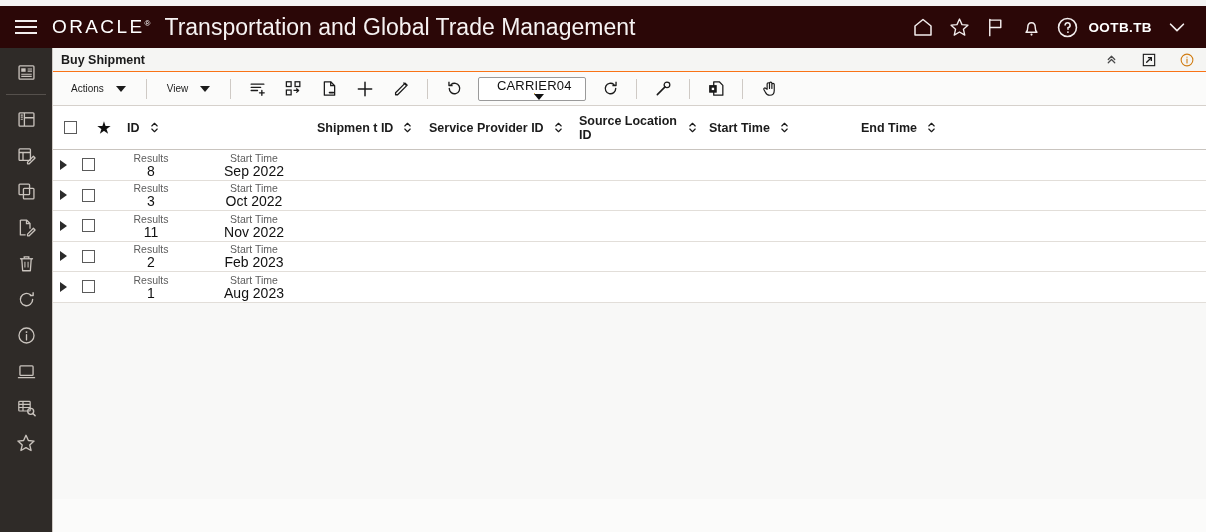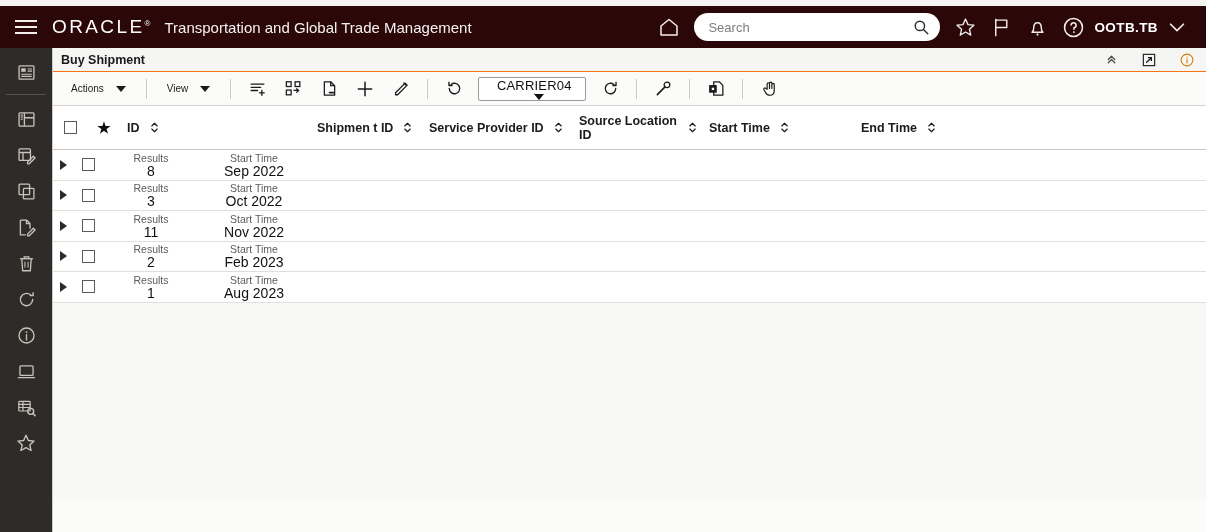--- a/index.html
+++ b/index.html
@@ -31,21 +31,21 @@
   }
   .hamburger span { display: block; width: 22px; height: 2px; background: #f2eeee; }
 
   .oracle-logo {
     color: #ffffff; font-size: 19px; letter-spacing: 2.4px;
     font-weight: 400; position: relative; padding-right: 6px;
     font-family: "Liberation Sans", sans-serif;
   }
   .oracle-logo sup { font-size: 8px; vertical-align: super; letter-spacing: 0; }
   .app-title {
-    color: #f6f2f2; font-size: 15px; margin-left: 8px; font-weight: 400;
+    color: #f6f2f2; font-size: 23px; margin-left: 8px; font-weight: 400;
     white-space: nowrap;
   }
 
   .header-right {
     margin-left: auto; display: flex; align-items: center; height: 42px;
     padding-right: 10px; gap: 2px;
   }
   .hdr-icon {
     width: 34px; height: 34px; display: flex; align-items: center; justify-content: center;
     cursor: pointer;
@@ -58,21 +58,21 @@
   }
   .search-wrap input {
     flex: 1; border: none; outline: none; font-size: 13px; color: #222;
     font-family: "Liberation Sans", sans-serif; background: transparent;
   }
   .search-wrap input::placeholder { color: #7d7d7d; }
   .search-btn { width: 22px; height: 22px; display:flex; align-items:center; justify-content:center; cursor: pointer; }
 
   .user-name {
     color: #ffffff; font-size: 13.5px; font-weight: bold; letter-spacing: .4px;
-    margin-left: 2px; margin-right: 2px; cursor: pointer; white-space: nowrap;
+    margin-left: 2px; margin-right: 8px; cursor: pointer; white-space: nowrap;
   }
   .user-caret { cursor: pointer; padding: 0 8px 0 4px; display:flex; align-items:center; }
 
   
   .sidebar {
     position: absolute; top: 48px; left: 0; width: 52px; height: 484px;
     background: #2f2b28;
     display: flex; flex-direction: column; align-items: center;
     padding-top: 6px;
   }
@@ -200,29 +200,20 @@
     <div class="app-title">Transportation and Global Trade Management</div>
 
     <div class="header-right">
 
       <div class="hdr-icon">
         <svg width="24" height="24" viewBox="0 0 24 24" fill="none" stroke="#f3eded" stroke-width="1.5">
           <path d="M4 11 L12 4.5 L20 11 V20 H4 Z" stroke-linejoin="round"></path>
         </svg>
       </div>
 
-      <div class="search-wrap">
-        <input type="text" placeholder="Search" style="">
-        <div class="search-btn">
-          <svg width="18" height="18" viewBox="0 0 24 24" fill="none" stroke="#2b2b2b" stroke-width="1.9">
-            <circle cx="10.5" cy="10.5" r="6.2"></circle>
-              <path d="M15.3 15.3 L21 21" stroke-linecap="round"></path>
-          </svg>
-        </div>
-      </div>
 
       <div class="hdr-icon">
         <svg width="23" height="23" viewBox="0 0 24 24" fill="none" stroke="#f3eded" stroke-width="1.4">
           <path d="M12 3.2 l2.6 5.8 6.2 .6 -4.7 4.2 1.4 6.1 -5.5 -3.2 -5.5 3.2 1.4 -6.1 -4.7 -4.2 6.2 -.6 Z" stroke-linejoin="round"></path>
         </svg>
       </div>
 
       <div class="hdr-icon">
         <svg width="23" height="23" viewBox="0 0 24 24" fill="none" stroke="#f3eded" stroke-width="1.5">
           <path d="M6 3.5 V20.5" stroke-linecap="round"></path>

